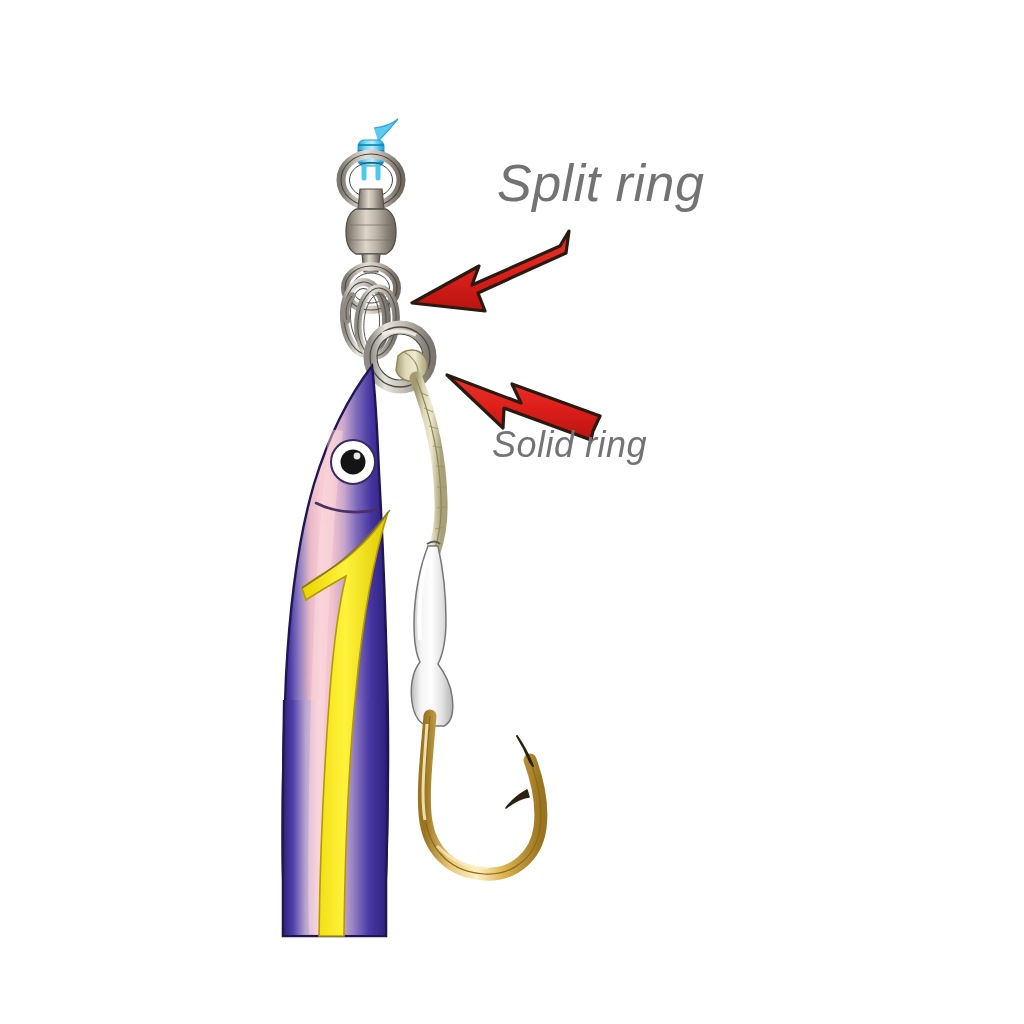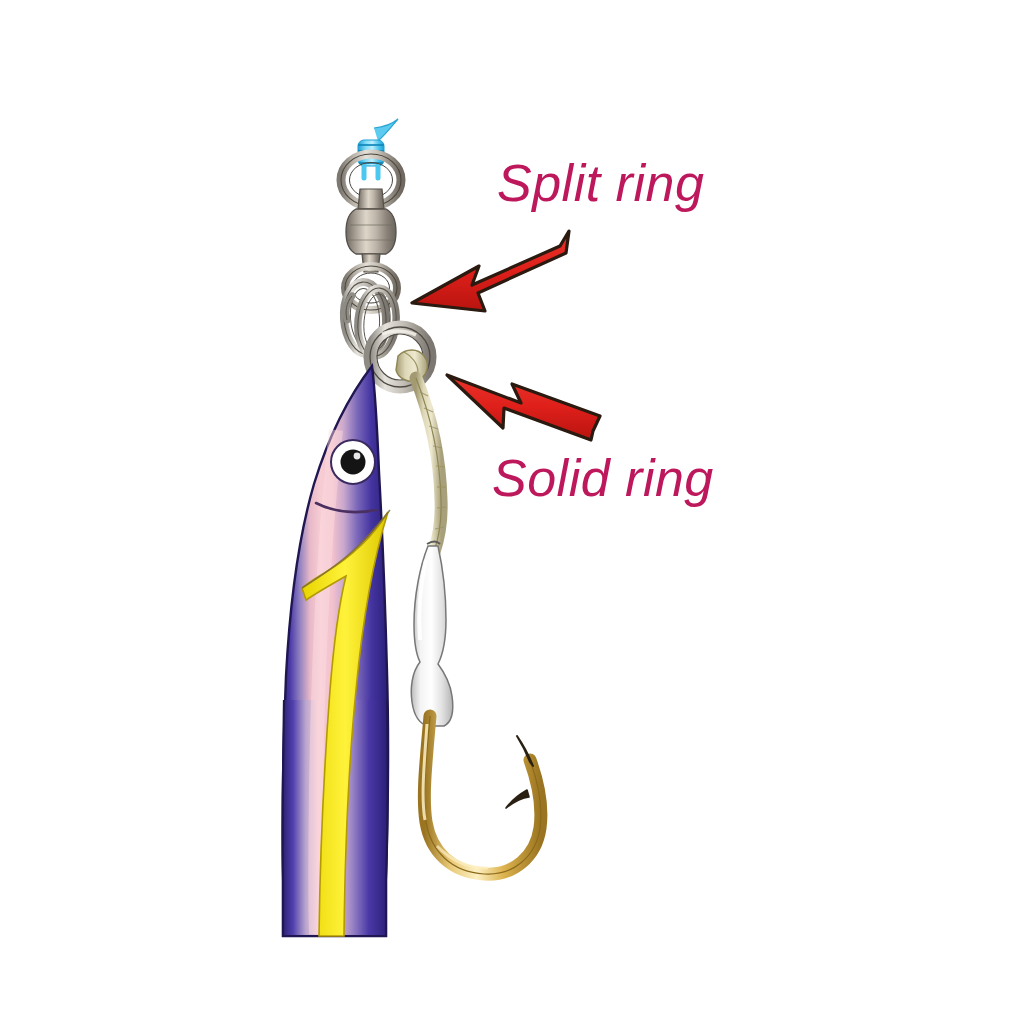--- a/index.html
+++ b/index.html
@@ -24,34 +24,34 @@
     top: 0;
     width: 1024px;
     height: 1024px;
     display: block;
   }
   .callout-label {
     position: absolute;
     font-family: "Liberation Sans", sans-serif;
     font-style: italic;
     font-weight: 400;
-    color: #be185d;
+    color: #737373;
     white-space: nowrap;
     letter-spacing: 0.5px;
     line-height: 1;
   }
   #label-split-ring {
     left: 497px;
     top: 157px;
     font-size: 52px;
   }
   #label-solid-ring {
     left: 492px;
-    top: 452px;
-    font-size: 52px;
+    top: 427px;
+    font-size: 36px;
   }
 </style>
 </head>
 <body>
 
 <div id="stage">
 
   <svg id="diagram" viewBox="0 0 1024 1024">
     <defs>
 

